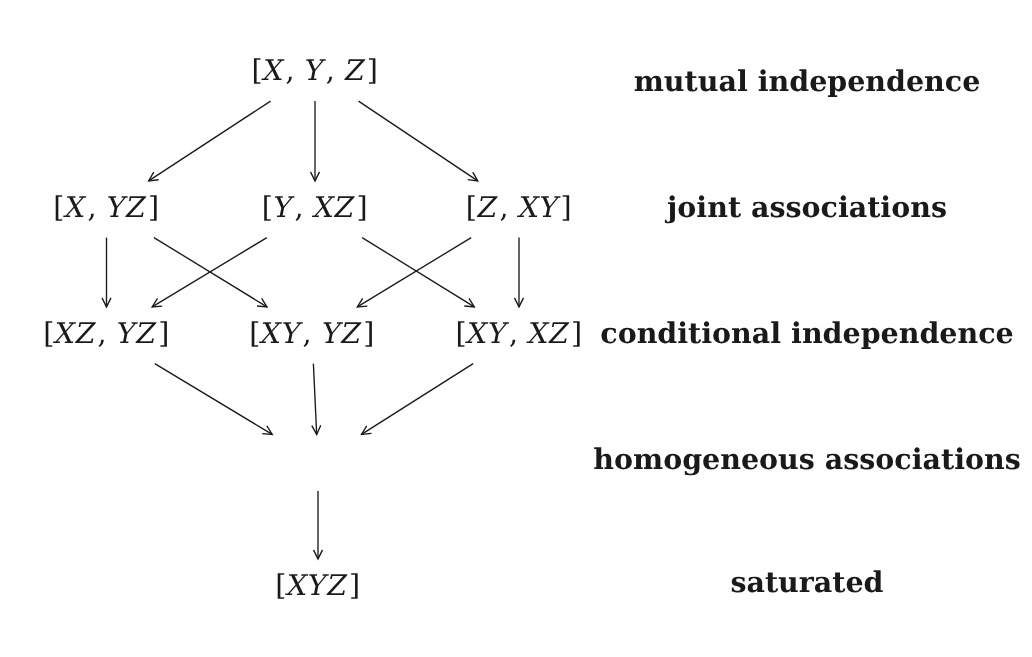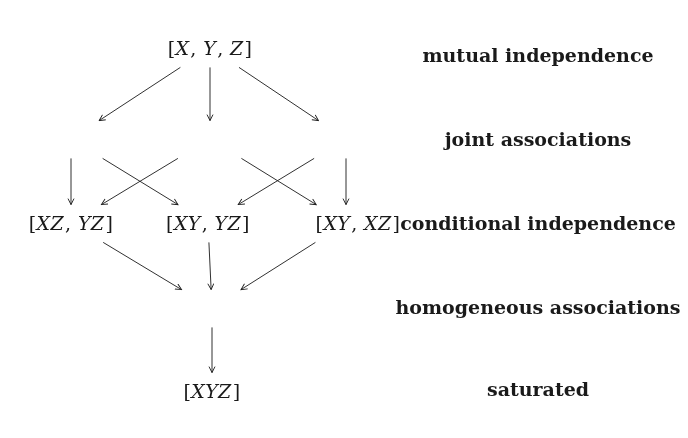--- a/index.html
+++ b/index.html
@@ -67,24 +67,27 @@
       <line x1="314.13113839285717" y1="158.3984375" x2="238.22600446428572" y2="204.6015625" marker-end="url(#arrowhead)"></line>
       <line x1="346" y1="158.3984375" x2="346" y2="204.6015625" marker-end="url(#arrowhead)"></line>
       <line x1="103.17858455882353" y1="242.3984375" x2="181.48023897058823" y2="289.6015625" marker-end="url(#arrowhead)"></line>
       <line x1="208.91286764705882" y1="242.3984375" x2="211.13419117647058" y2="289.6015625" marker-end="url(#arrowhead)"></line>
       <line x1="315.4189338235294" y1="242.3984375" x2="241.0045955882353" y2="289.6015625" marker-end="url(#arrowhead)"></line>
       <line x1="212" y1="327.3984375" x2="212" y2="372.6015625" marker-end="url(#arrowhead)"></line>
     </svg>
 
   <div class="node math" style="left:210px; top:48px">[<i>X</i>, <i>Y</i>, <i>Z</i>]</div>
 
+  <div class="node math" style="left:71px; top:139px">[<i>X</i>, <i>YZ</i>]</div>
+  <div class="node math" style="left:210px; top:139px">[<i>Y</i>, <i>XZ</i>]</div>
+  <div class="node math" style="left:346px; top:139px">[<i>Z</i>, <i>XY</i>]</div>
 
   <div class="node math" style="left:208px; top:223px">[<i>XY</i>, <i>YZ</i>]</div>
   <div class="node math" style="left:71px; top:223px">[<i>XZ</i>, <i>YZ</i>]</div>
-  <div class="node math" style="left:358px; top:223px">[<i>XY</i>, <i>XZ</i>]</div>
+  <div class="node math" style="left:346px; top:223px">[<i>XY</i>, <i>XZ</i>]</div>
 
 
   <div class="node math" style="left:212px; top:391px">[<i>XYZ</i>]</div>
 
   <div class="rowlabel" style="left:538px; top:55px">mutual independence</div>
   <div class="rowlabel" style="left:538px; top:139px">joint associations</div>
   <div class="rowlabel" style="left:538px; top:223px">conditional independence</div>
   <div class="rowlabel" style="left:538px; top:307px">homogeneous associations</div>
   <div class="rowlabel" style="left:538px; top:389px">saturated</div>
 

